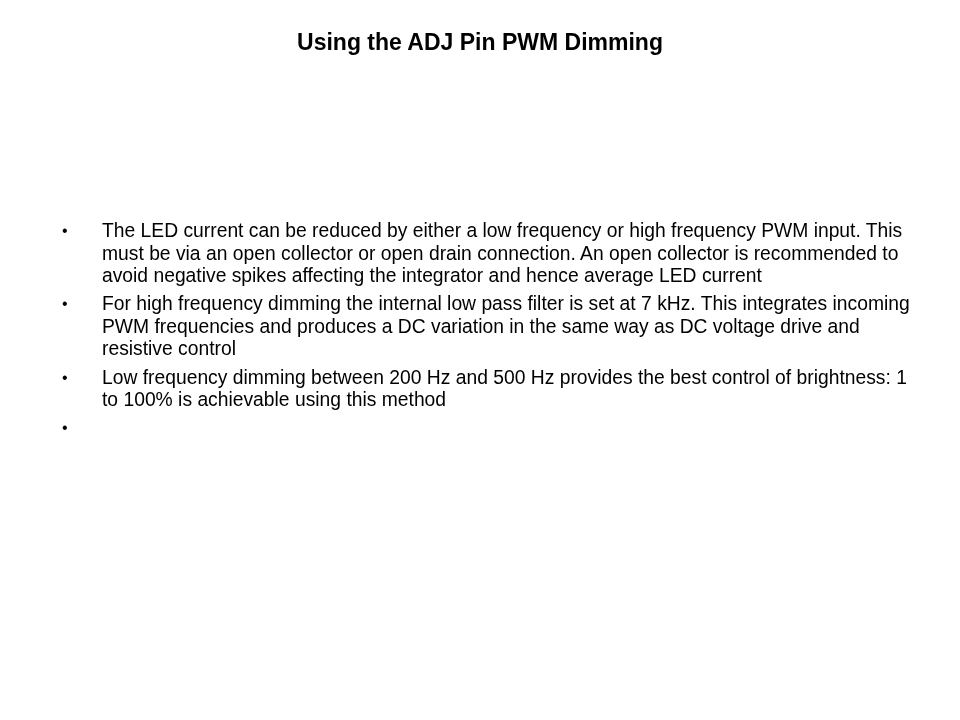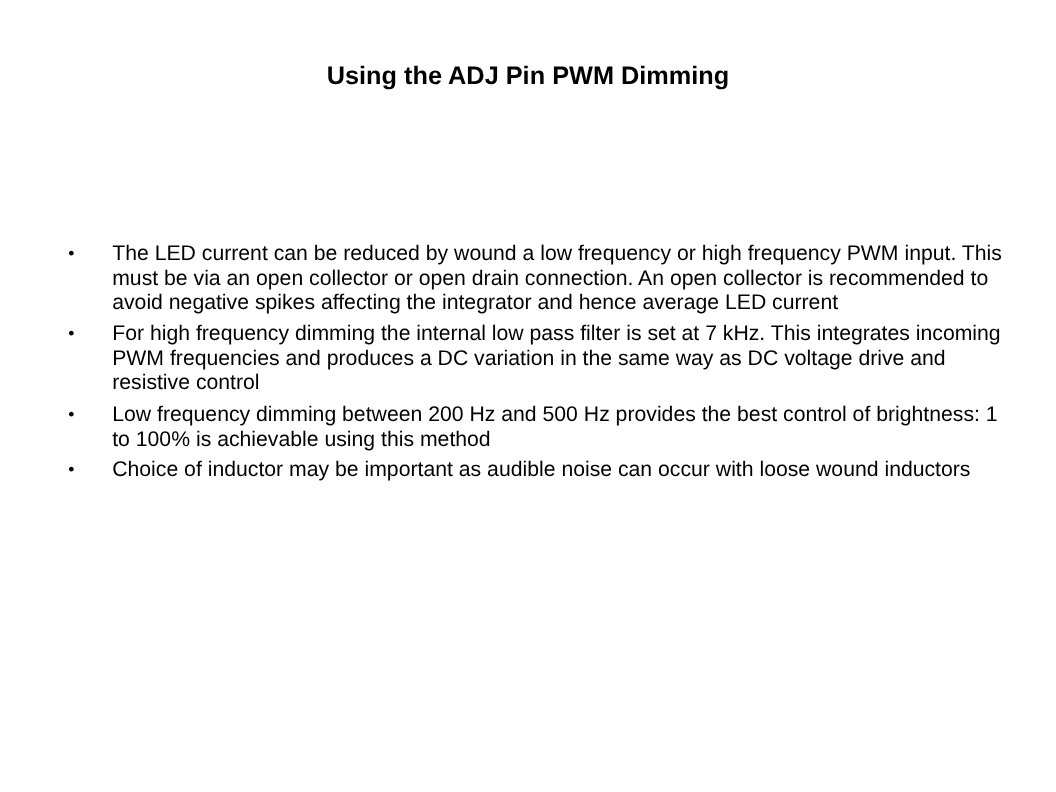--- a/index.html
+++ b/index.html
@@ -10,21 +10,21 @@
     body {
       width: 960px;
       height: 720px;
       position: relative;
       overflow: hidden;
       font-family: "Liberation Sans", sans-serif;
       color: #000000;
     }
     .slide-title {
       position: absolute;
-      top: 52px;
+      top: 26px;
       left: 0;
       width: 960px;
       text-align: center;
       font-weight: bold;
       font-size: 23px;
       line-height: 32px;
       letter-spacing: 0px;
     }
     .bullet-list {
       position: absolute;
@@ -52,28 +52,27 @@
   </style>
 </head>
 <body>
 
 <div class="slide">
   <div class="slide-title">Using the ADJ Pin PWM Dimming</div>
 
   <ul class="bullet-list">
     <li class="bullet-item">
       <span class="bullet-marker">•</span>
-      <span>The LED current can be reduced by wound a low frequency or high frequency PWM input. This must be via an open collector or open drain connection. An open collector is recommended to avoid negative spikes affecting the integrator and hence average LED current</span>
+      <span>The LED current can be reduced by either a low frequency or high frequency PWM input. This must be via an open collector or open drain connection. An open collector is recommended to avoid negative spikes affecting the integrator and hence average LED current</span>
     </li>
     <li class="bullet-item">
       <span class="bullet-marker">•</span>
       <span>For high frequency dimming the internal low pass filter is set at 7 kHz. This integrates incoming PWM frequencies and produces a DC variation in the same way as DC voltage drive and resistive control</span>
     </li>
     <li class="bullet-item">
       <span class="bullet-marker">•</span>
       <span>Low frequency dimming between 200 Hz and 500 Hz provides the best control of brightness: 1 to 100% is achievable using this method</span>
     </li>
     <li class="bullet-item">
       <span class="bullet-marker">•</span>
-      <span>Choice of inductor may be important as audible noise can occur with loose wound inductors</span>
     </li>
   </ul>
 </div>
 
 </body></html>

